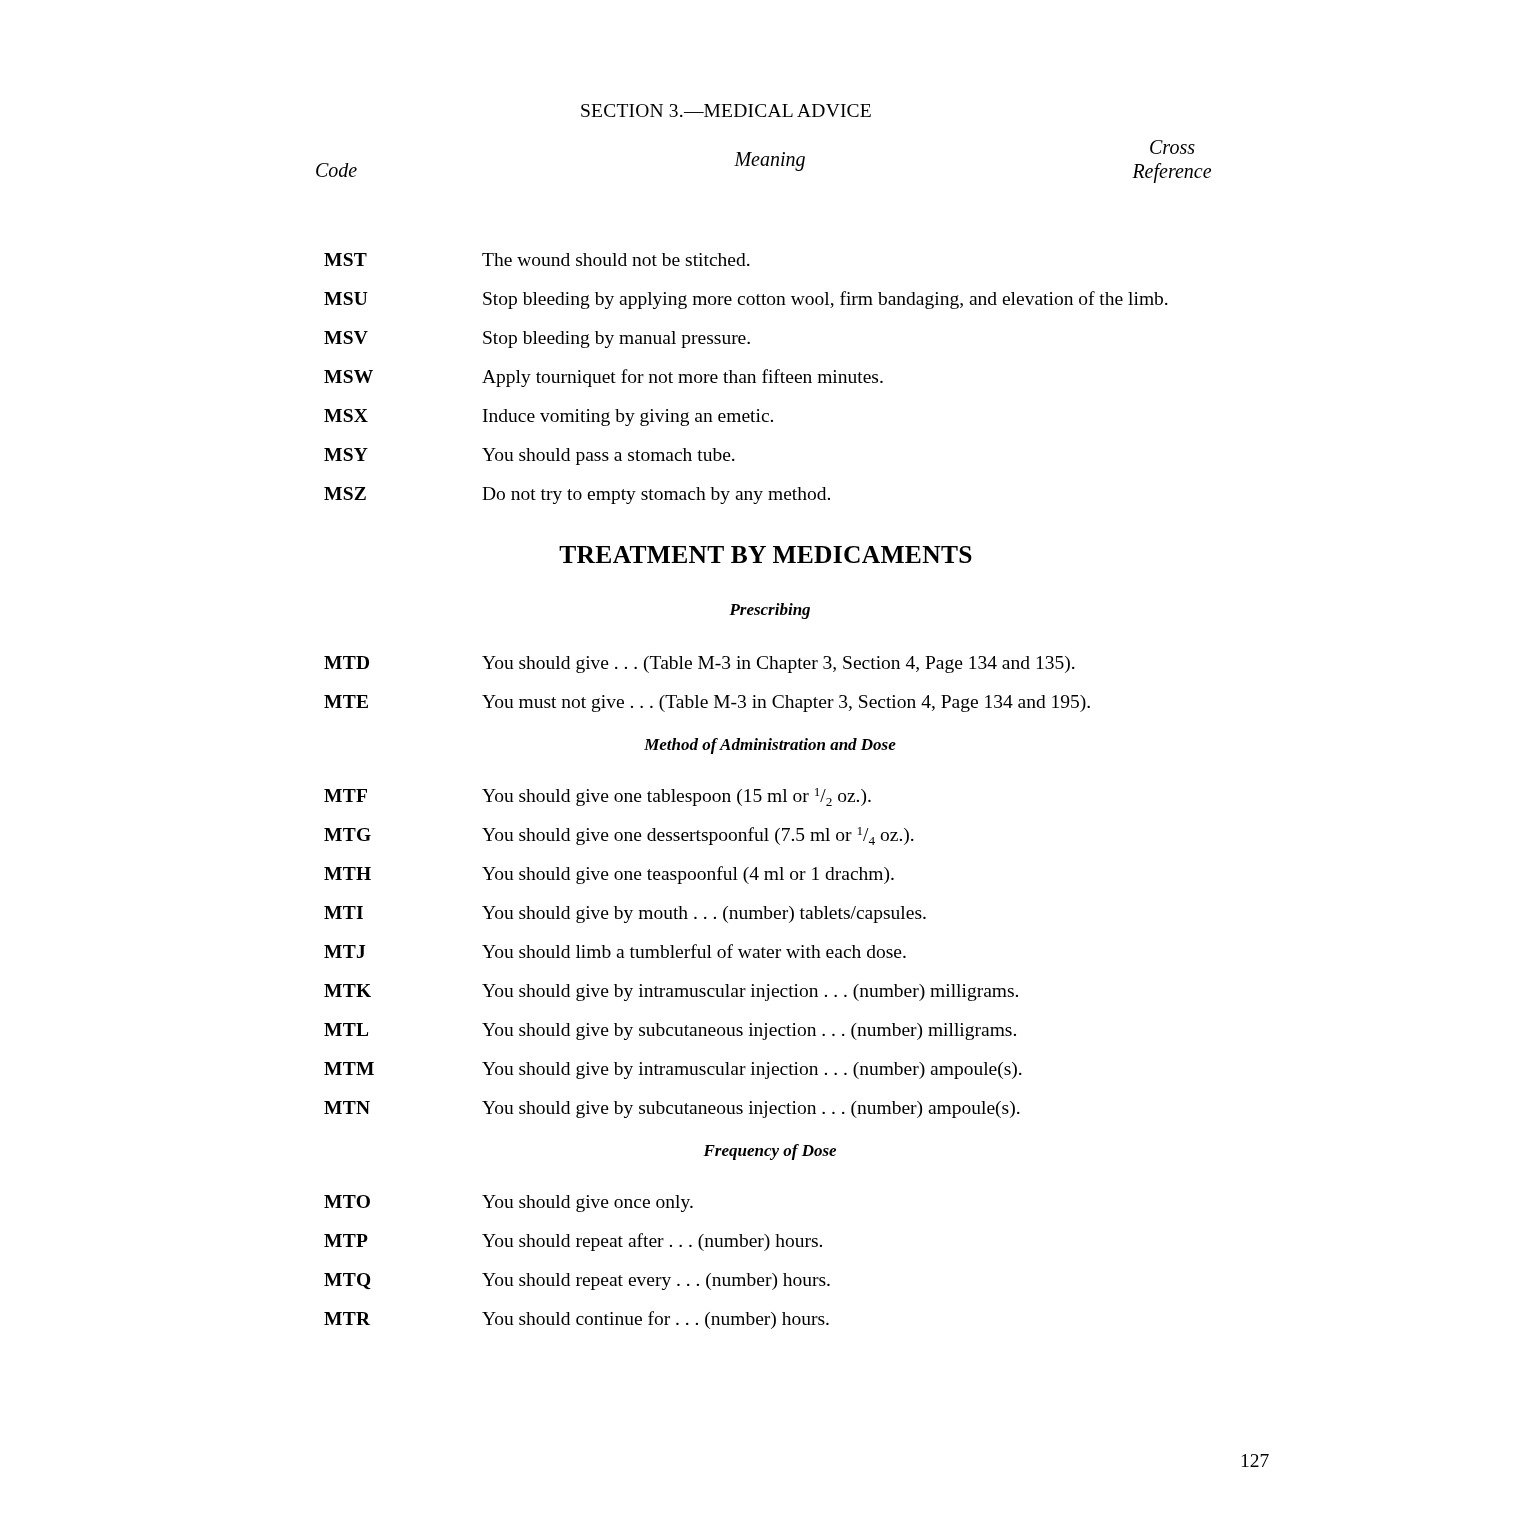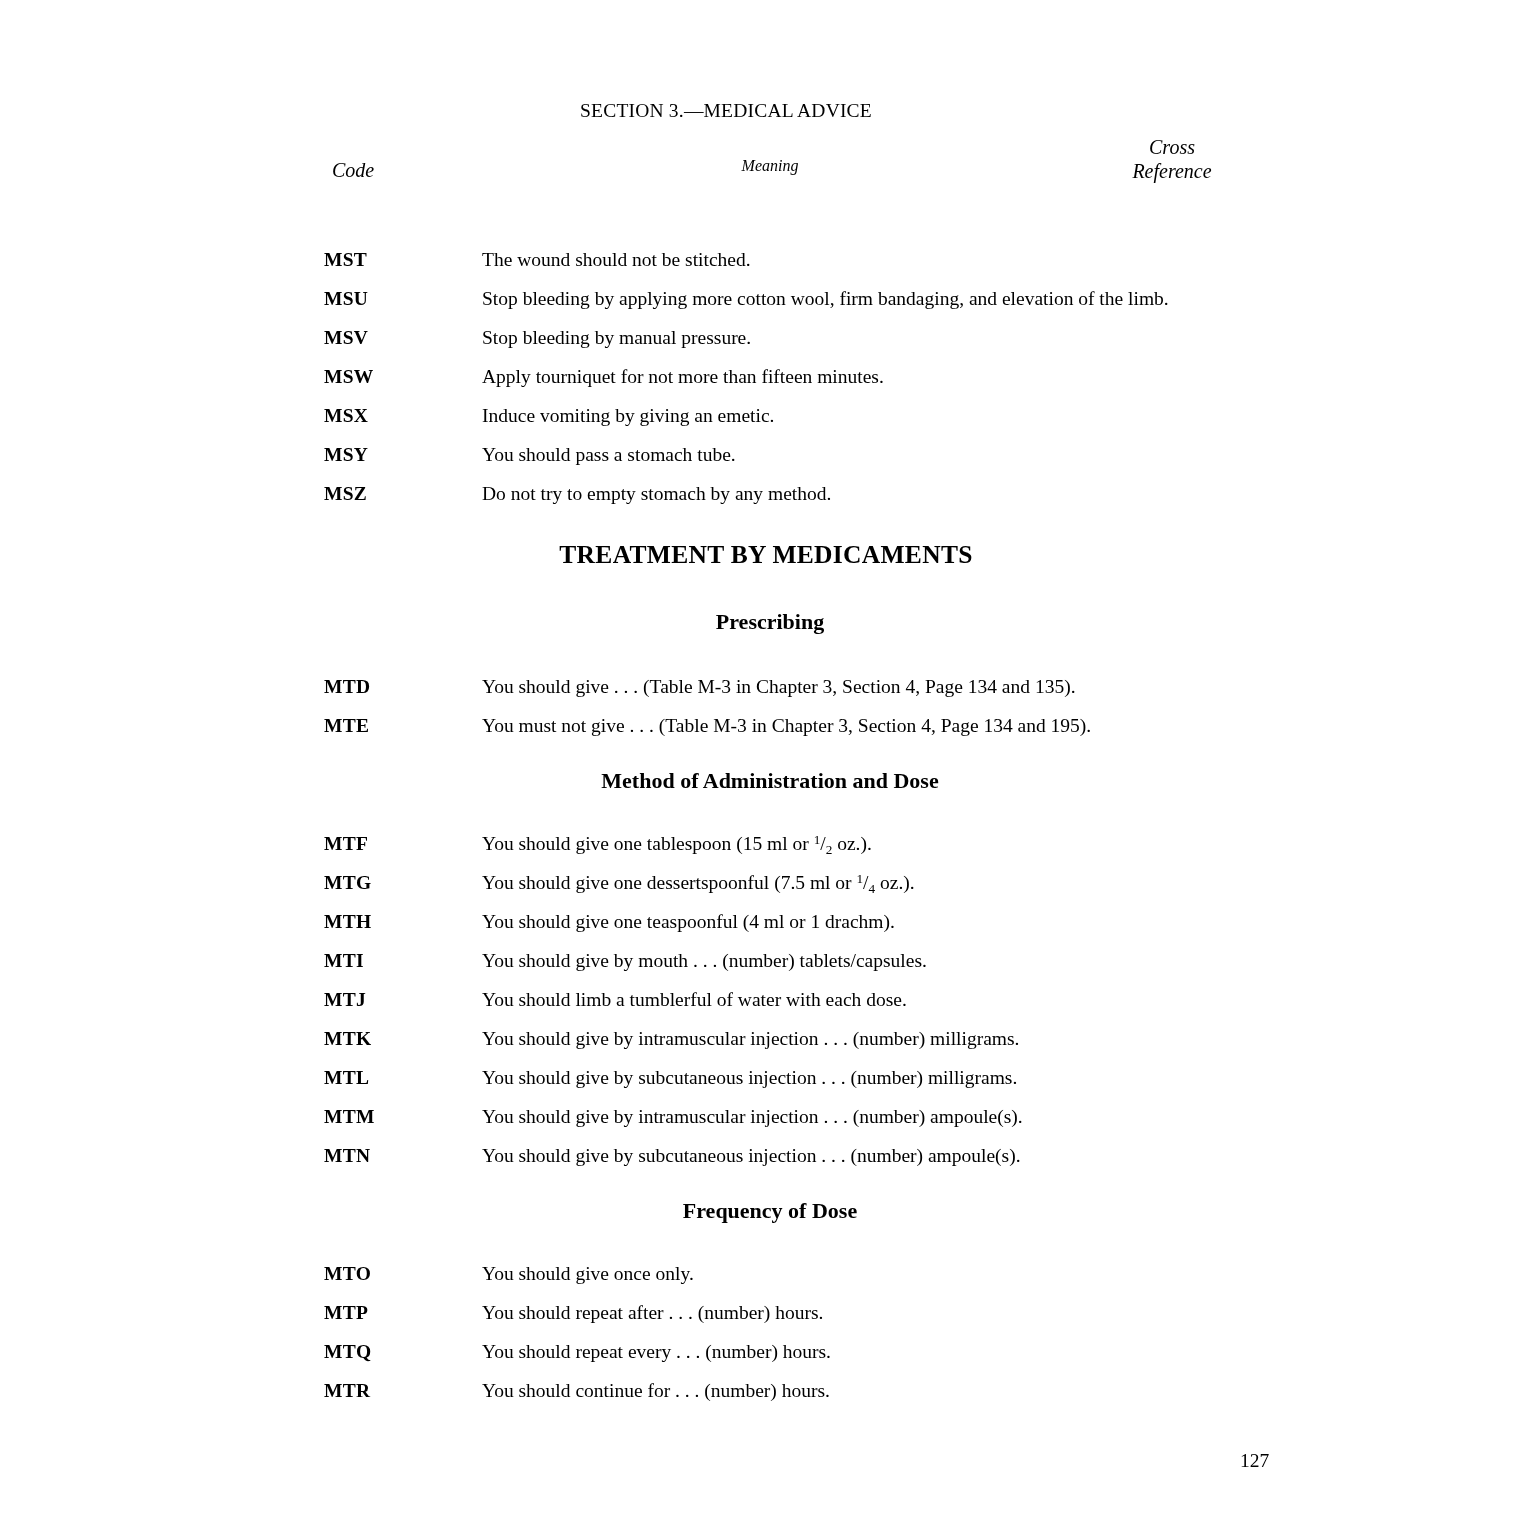--- a/index.html
+++ b/index.html
@@ -29,31 +29,31 @@
     width: 1452px;
     text-align: center;
     font-size: 19.5px;
     letter-spacing: 0.2px;
   }
 
   
   .col-head-code {
     position: absolute;
     top: 159px;
-    left: 332px;
+    left: 315px;
     font-size: 20px;
     font-style: italic;
   }
   .col-head-meaning {
     position: absolute;
-    top: 157px;
+    top: 148px;
     left: 0;
     width: 1540px;
     text-align: center;
-    font-size: 16px;
+    font-size: 20px;
     font-style: italic;
   }
   .col-head-xref {
     position: absolute;
     top: 135px;
     left: 1060px;
     width: 224px;
     text-align: center;
     font-size: 20px;
     font-style: italic;
@@ -107,24 +107,25 @@
     font-weight: bold;
     font-size: 25.5px;
     letter-spacing: 0.3px;
     margin: 17px 8px 0 0;
     height: 58px;
     line-height: 34px;
   }
   .sub-title {
     text-align: center;
     font-weight: bold;
-    font-size: 22px;
+    font-size: 17px;
     height: 55px;
     line-height: 28px;
-    margin: 12px;
+    margin: 0;
+    font-style: italic;
   }
   .sub-title.tight { height: 53px; padding-top: 2px; }
 
   .frac {
     display: inline-block;
     position: relative;
     white-space: nowrap;
   }
   .frac sup {
     font-size: 0.68em;

